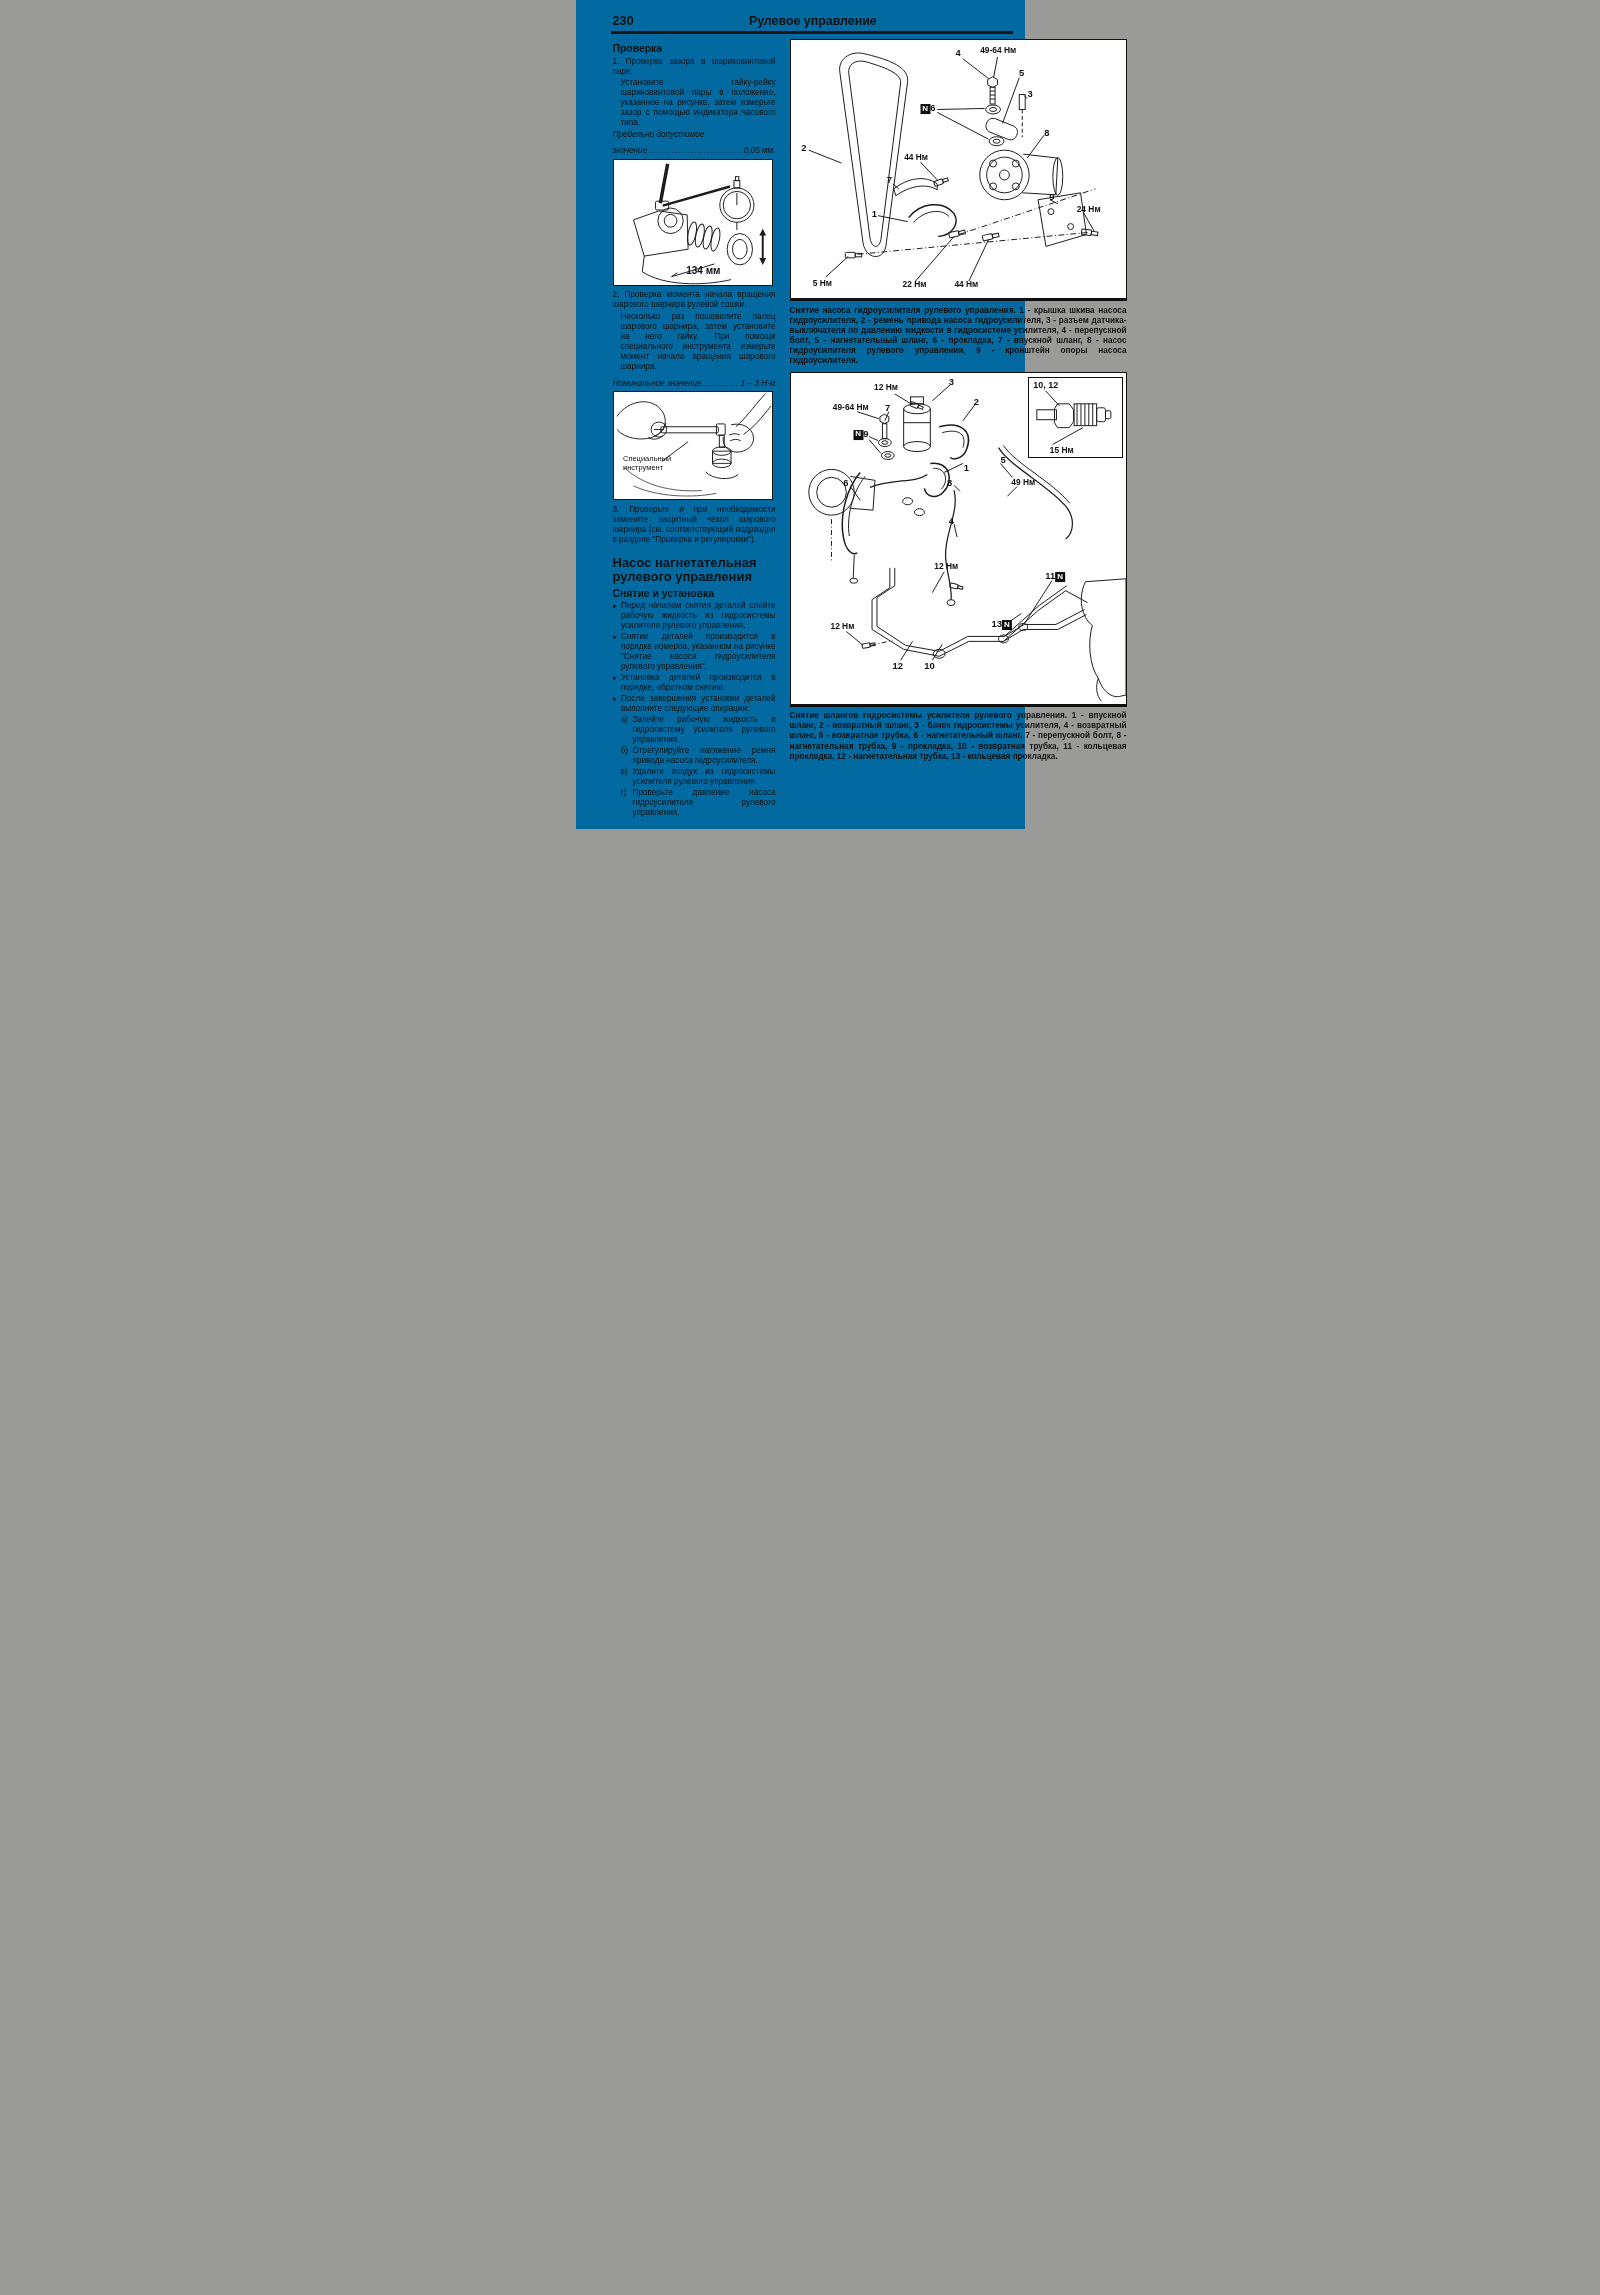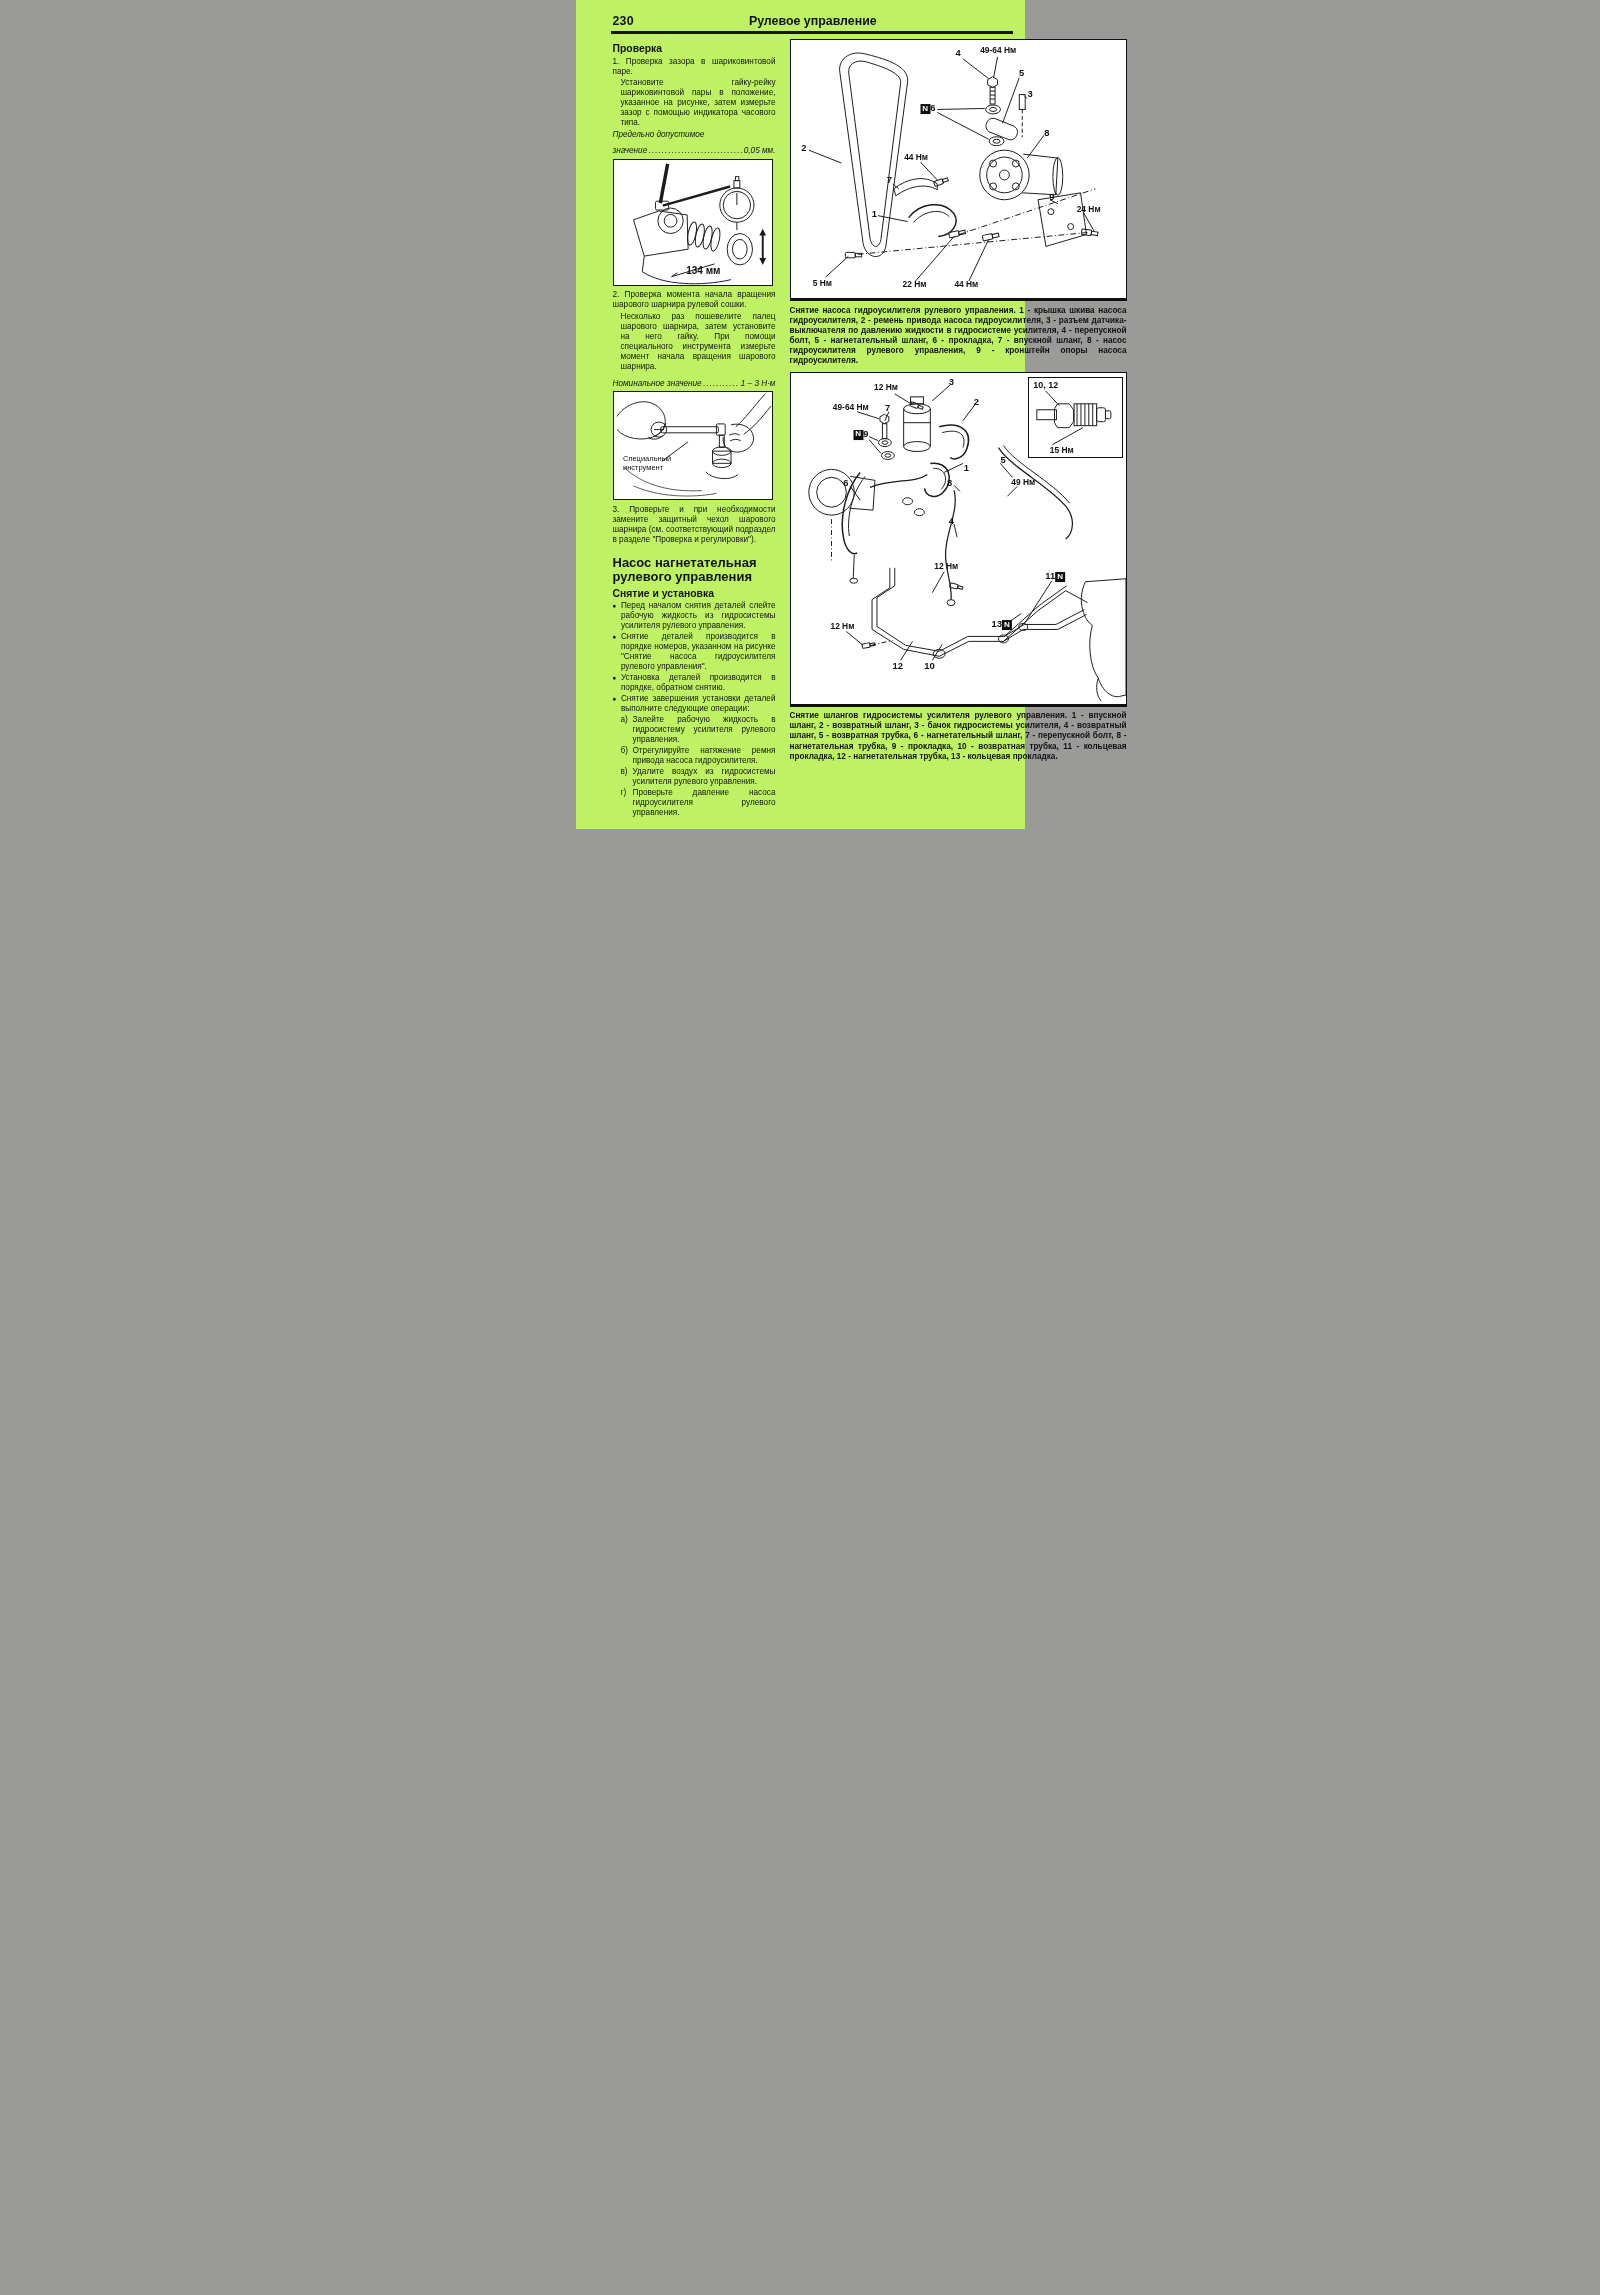--- a/index.html
+++ b/index.html
@@ -1,16 +1,16 @@
 <!DOCTYPE html>
 <html style="font-size:8px"><head>
 <meta charset="utf-8">
 <style>
   html,body{margin:0;padding:0;background:#9a9a98;}
-  .sheet{position:relative;width:449px;min-height:787px;margin:0 auto;background:#bef264;
+  .sheet{position:relative;width:449px;min-height:787px;margin:0 auto;background:#0369a1;
          font-family:"Liberation Sans",sans-serif;color:#121212;box-sizing:border-box;
          padding:12px 11.4px 10px 37px;}
   
   .hdr{position:relative;height:22px;}
   .pagenum{position:absolute;left:0;top:2px;font-size:12.4px;font-weight:bold;letter-spacing:0.2px;}
   .htitle{position:absolute;left:50%;top:2px;transform:translateX(-50%);font-size:12.4px;font-weight:bold;}
   .hrule{position:absolute;left:-2px;right:0;bottom:0;height:3px;background:#161616;}
   
   .cols{display:flex;gap:14px;margin-top:5px;}
   .leftcol{width:163px;flex:0 0 163px;}
@@ -166,21 +166,21 @@
       <div class="bullet">
         <span class="bmark">●</span>
         <span>Снятие деталей производится в порядке номеров, указанном на рисунке "Снятие насоса гидроусилителя рулевого управления".</span>
       </div>
       <div class="bullet">
         <span class="bmark">●</span>
         <span>Установка деталей производится в порядке, обратном снятию.</span>
       </div>
       <div class="bullet">
         <span class="bmark">●</span>
-        <span>Снятие завершения установки деталей выполните следующие операции:</span>
+        <span>После завершения установки деталей выполните следующие операции:</span>
       </div>
 
       <div class="substep">
         <span class="smark">а)</span>
         <span>Залейте рабочую жидкость в гидросистему усилителя рулевого управления.</span>
       </div>
       <div class="substep">
         <span class="smark">б)</span>
         <span>Отрегулируйте натяжение ремня привода насоса гидроусилителя.</span>
       </div>

